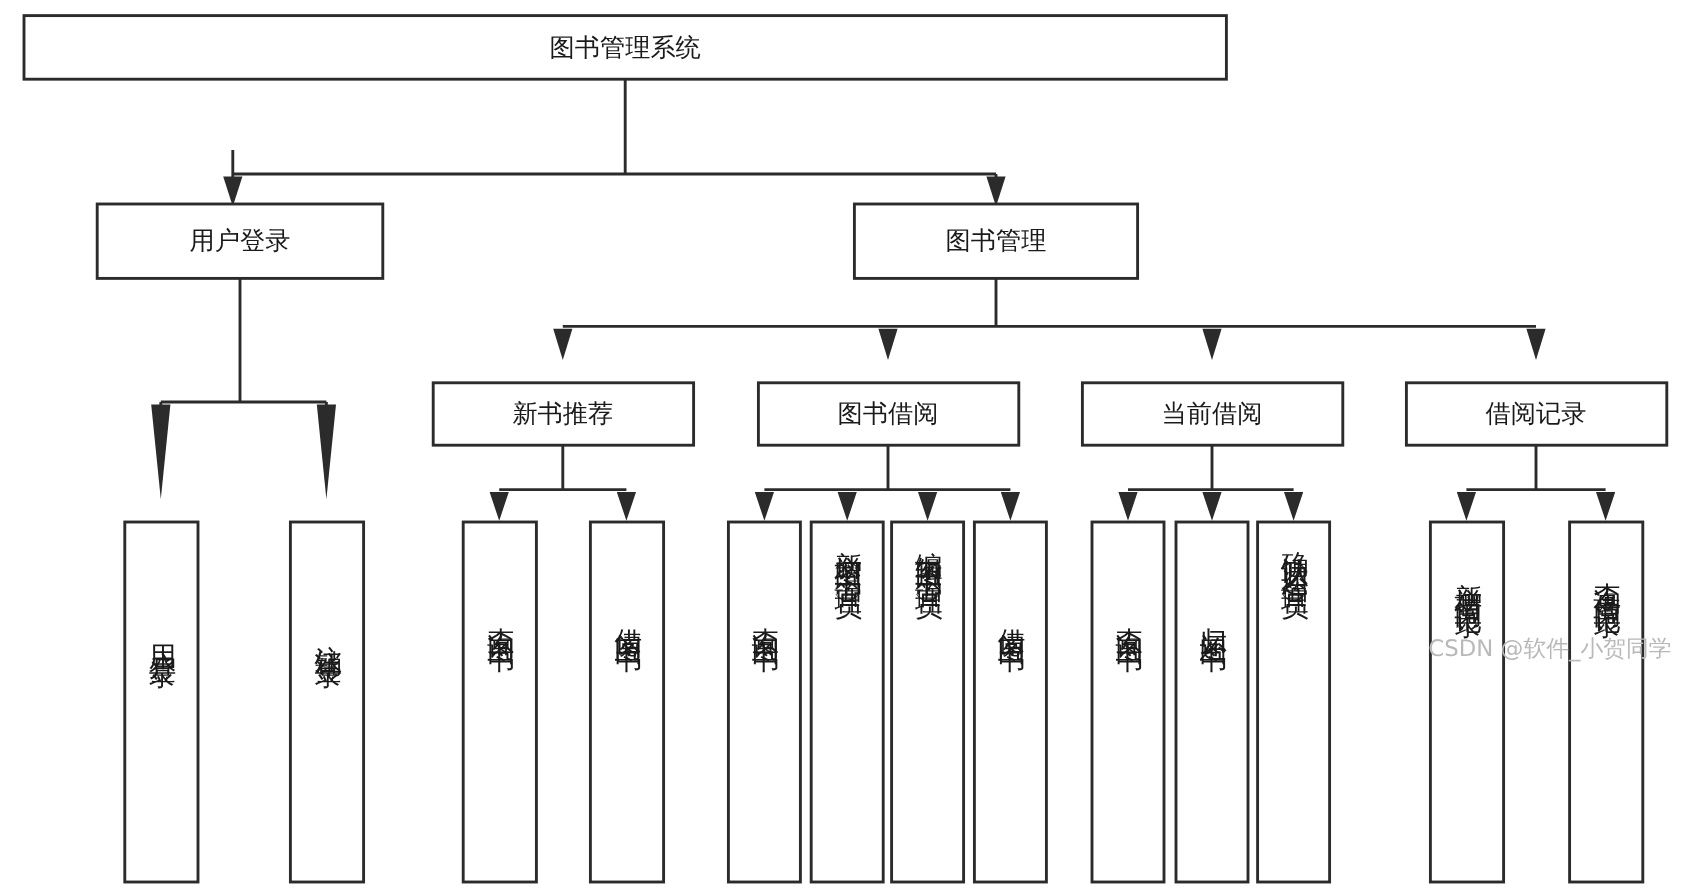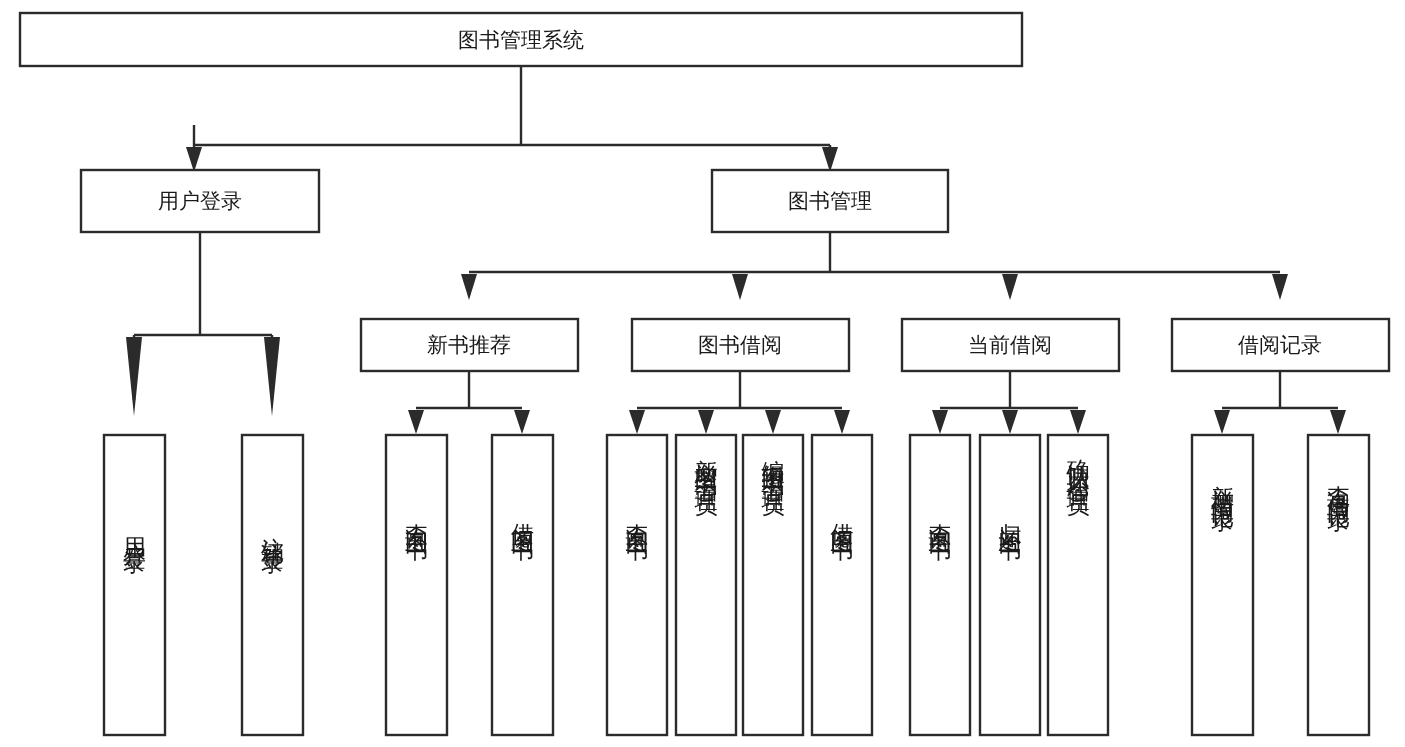--- a/index.html
+++ b/index.html
@@ -234,14 +234,15 @@
     <span class="leaf-label" style="margin-top:6px;">确认归还（管理员）</span>
   </div>
 
   <div class="leaf-label-wrap" style="left:1192px; top:435px; width:61px; height:300px;">
     <span class="leaf-label" style="margin-top:32px;">新增借阅记录</span>
   </div>
   <div class="leaf-label-wrap" style="left:1308px; top:435px; width:61px; height:300px;">
     <span class="leaf-label" style="margin-top:32px;">查询借阅记录</span>
   </div>
 
+  <div class="watermark">CSDN @软件_小贺同学</div>
 
 </div>
 
 </body></html>

